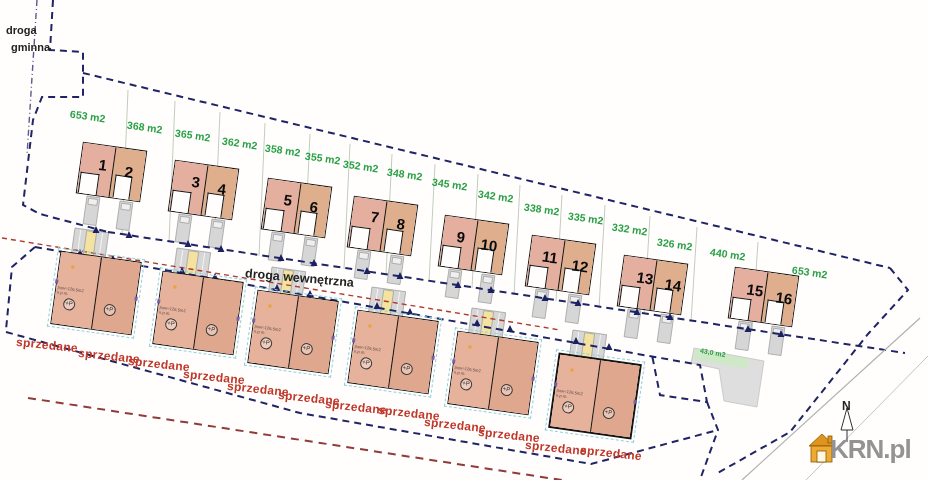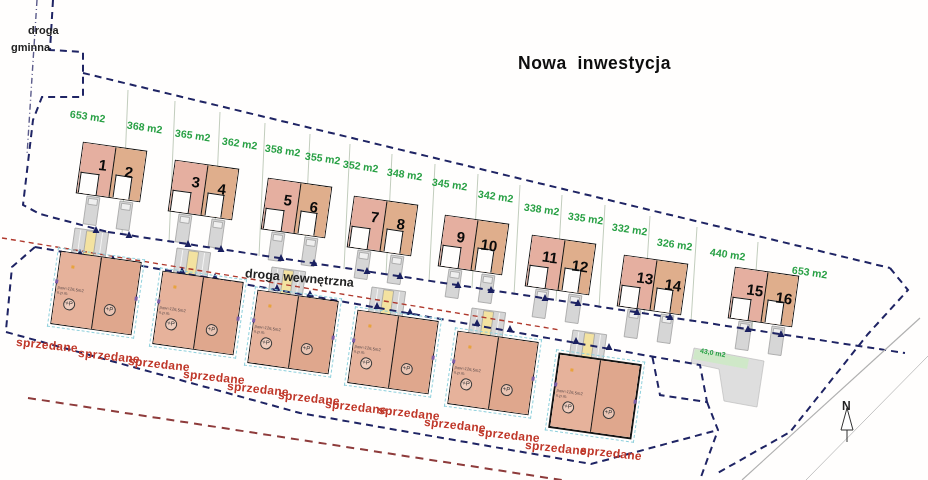--- a/index.html
+++ b/index.html
@@ -384,21 +384,29 @@
   <div class="lbl sold" style="left:183px;top:370px">sprzedane</div>
   <div class="lbl sold" style="left:227px;top:382px">sprzedane</div>
   <div class="lbl sold" style="left:278px;top:391px">sprzedane</div>
   <div class="lbl sold" style="left:325px;top:400px">sprzedane</div>
   <div class="lbl sold" style="left:378px;top:406px">sprzedane</div>
   <div class="lbl sold" style="left:424px;top:418px">sprzedane</div>
   <div class="lbl sold" style="left:478px;top:428px">sprzedane</div>
   <div class="lbl sold" style="left:525px;top:441px">sprzedane</div>
   <div class="lbl sold" style="left:580px;top:446px">sprzedane</div>
 
-  <div class="lbl title" style="left:518px;top:53px">Nowa  inwestycja</div>
-  <div class="lbl roadlbl" style="left:28px;top:24px">droga</div>
+  <div class="lbl roadlbl" style="left:6px;top:24px">droga</div>
   <div class="lbl roadlbl" style="left:11px;top:41px">gminna</div>
   <div class="lbl roadlbl" style="left:245px;top:271px;font-size:12.5px;transform:rotate(5deg)">droga wewnętrzna</div>
   <div class="lbl tinyarea" style="left:700px;top:349px">43,0 m2</div>
   <div class="lbl compass" style="left:842px;top:399px">N</div>
 
+  <div class="logo">
+    <svg width="30" height="36" style="position:absolute;left:0;top:2px">
+      <polygon points="1,14 14,2 27,14" fill="#e09420" stroke="#8a5a00" stroke-width="0.8"></polygon>
+      <rect x="20" y="4" width="4" height="7" fill="#e09420" stroke="#8a5a00" stroke-width="0.8"></rect>
+      <rect x="3" y="14" width="21" height="16" fill="#eda933" stroke="#8a5a00" stroke-width="0.8"></rect>
+      <rect x="9" y="19" width="9" height="11" fill="#fdf6e3" stroke="#8a5a00" stroke-width="0.8"></rect>
+    </svg>
+    <span class="lbl krntext" style="left:22px;top:4px">KRN.pl</span>
+  </div>
 
 </div>
 
 </body></html>

